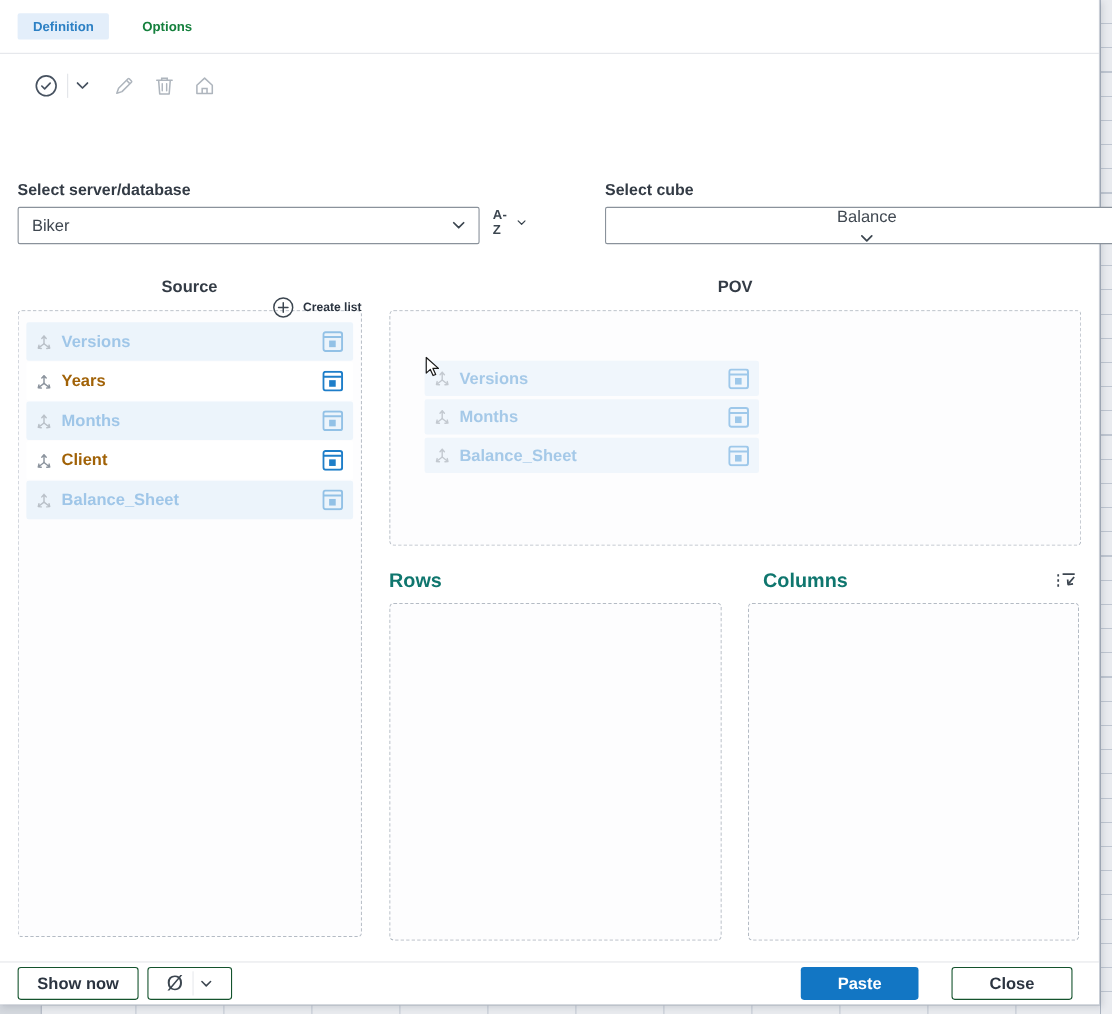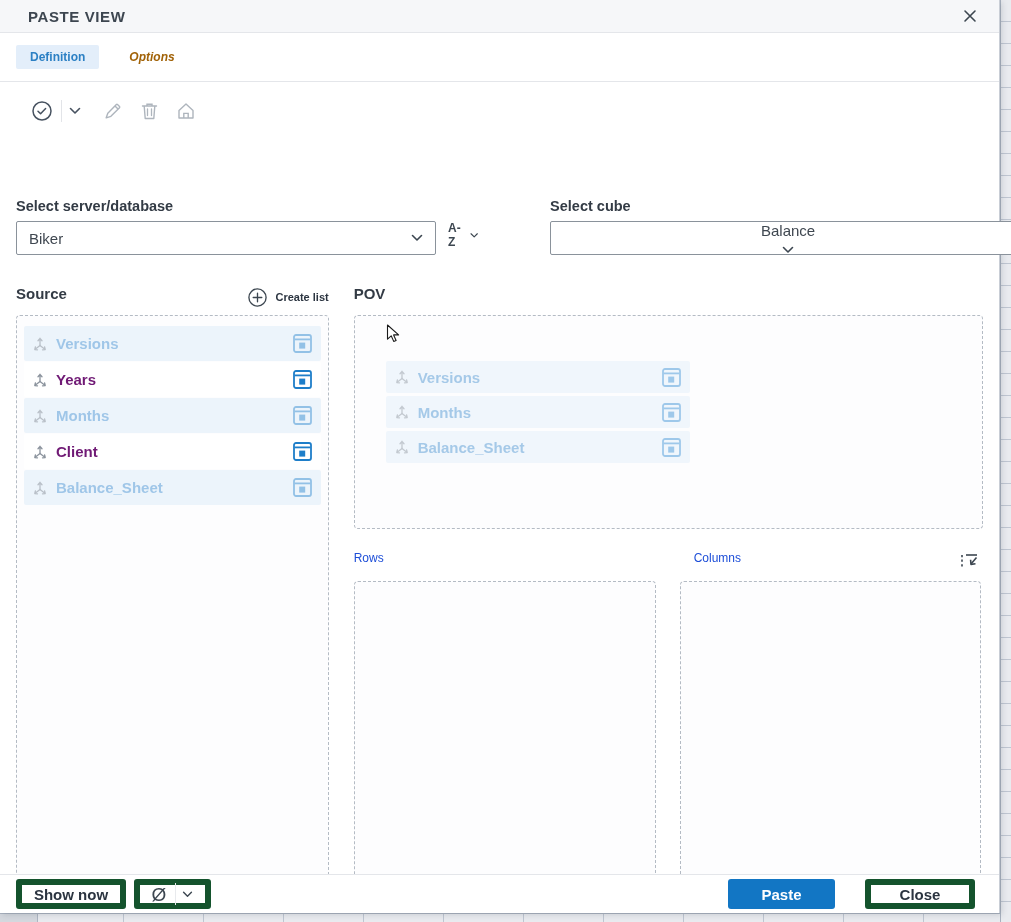--- a/index.html
+++ b/index.html
@@ -52,21 +52,21 @@
   }
 
   .tabsrow {
     height:49px; border-bottom:1px solid #e4e6ea;
     display:flex; align-items:center; padding:0 16px;
   }
   .tab {
     font-size:12px; font-weight:600; padding:5px 14px; border-radius:2px; cursor:pointer;
   }
   .tab.active { background:#e3eefa; color:#2c80c4; }
-  .tab.inactive { color:#a16207; margin-left:16px;font-style:italic; }
+  .tab.inactive { color:#15803d; margin-left:16px; }
 
   .content { padding:0 16px; }
 
   
   .select {
     border:1px solid #8a929b; border-radius:2px; height:34px; background:#fff;
     display:flex; align-items:center; justify-content:space-between;
     padding:0 12px; font-size:15px; color:#3f4750; cursor:pointer;
   }
   .select .chev { color:#3c4650; }
@@ -95,22 +95,22 @@
   .sort-label { font-size:12px; font-weight:700; letter-spacing:.2px; }
   .cube-btn { margin-left:13px; margin-bottom:5px; display:flex; align-items:center; gap:6px; cursor:pointer; color:#3c4650; }
   .cube-field { margin-left:72px; }
 
   
   .main { margin-top:30px; display:flex; }
   .left-col { width:313px; }
   .right-col { margin-left:25px; width:630px; }
 
   .col-header {
-    height:24px; margin-bottom:6px; display:flex; 
-    font-size:15px; font-weight:600; color:#333b45;
+    height:24px; margin-bottom:6px; display:flex; align-items:center;
+    font-size:15px; font-weight:600; color:#333b45;flex-direction:column;
   }
   .create-list {
     margin-left:auto; display:flex; align-items:center; gap:7px;
     font-size:11px; font-weight:600; color:#2b3440; cursor:pointer;
   }
 
   .dashed-box { border:1px dashed #b4bbc4; border-radius:4px; background:#fdfdfe; }
   .source-box { height:570px; padding:10px 7px; }
   .pov-box { height:214px; padding:45px 0 0 31px; }
 
@@ -121,45 +121,45 @@
   .source-box .dim-row { height:35px; margin-bottom:1px; }
   .pov-box .dim-row { width:304px; height:32px; margin-bottom:3px; background:#f0f6fc; }
   .dim-row .dim-label { font-size:15px; font-weight:600; margin-left:6px; }
   .dim-row .subset { margin-left:auto; display:flex; cursor:pointer; }
 
   .row-faded { background:#ecf4fb; }
   .row-faded .dim-label { color:#9fc6e8; }
   .row-faded .axis-ic { color:#b9c0c8; }
   .row-faded .subset { color:#92c1e6; }
   .row-active { background:#ffffff; }
-  .row-active .dim-label { color:#701a75; }
+  .row-active .dim-label { color:#a16207; }
   .row-active .axis-ic { color:#8b939d; }
   .row-active .subset { color:#1e7ec9; }
   .pov-box .dim-row .dim-label { color:#a5c9e8; }
   .pov-box .axis-ic { color:#c3c9d0; }
   .pov-box .subset { color:#9ec8ea; }
 
   .axes-header { position:relative; margin-top:22px; height:22px; }
-  .axes-header .hdr { font-size:12px; font-weight:400; color:#1d4ed8; position:absolute; top:0; }
+  .axes-header .hdr { font-size:18px; font-weight:700; color:#0f766e; position:absolute; top:0; }
   .hdr-rows { left:0; }
   .hdr-cols { left:340px; }
   .transpose { position:absolute; right:3px; top:-2px; cursor:pointer; color:#3c4650; }
 
   .axes-row { margin-top:8px; display:flex; gap:24px; }
   .rows-box { width:302px; height:307px; }
   .cols-box { width:301px; height:307px; }
 
   
   .footer {
     position:absolute; left:0; bottom:0; width:100%; height:39px;
     border-top:1px solid #e4e6ea; background:#fff;
     display:flex; align-items:center; padding:0 24px 0 16px;
   }
   .btn {
-    height:30px; border:6px solid #14532d; border-radius:3px; background:#fff;
+    height:30px; border:1px solid #14532d; border-radius:3px; background:#fff;
     font-family:inherit; font-size:15px; font-weight:600; color:#2b3440;
     cursor:pointer; display:flex; align-items:center; justify-content:center;
   }
   .btn-shownow { width:110px; }
   .btn-suppress { width:77px; margin-left:8px; gap:0; padding:0 8px; }
   .suppress-glyph { font-size:19px; font-weight:400; color:#3c4650; line-height:1; }
   .btn-suppress .vdiv { margin:0 6px 0 9px; background:#e8eaed; }
   .btn-paste { width:107px; margin-left:auto; background:#1276c4; border:none; color:#fff; }
   .btn-close { width:110px; margin-left:30px; }
 
@@ -169,28 +169,20 @@
 </style>
 </head>
 <body>
 
 <div class="sheet-right"></div>
 <div class="sheet-bottom"></div>
 <div class="sheet-corner"></div>
 
 <div class="dialog">
 
-  <div class="titlebar">
-    <span class="title">PASTE VIEW</span>
-    <span class="close-btn">
-      <svg width="14" height="14" viewBox="0 0 14 14">
-          <path d="M2 2l10 10M12 2L2 12" stroke="currentColor" stroke-width="1.6" fill="none" stroke-linecap="round"></path>
-        </svg>
-    </span>
-  </div>
 
   <div class="tabsrow">
     <span class="tab active">Definition</span>
     <span class="tab inactive">Options</span>
   </div>
 
   <div class="content">
 
     <div class="viewrow">
       <div class="tool-group">

